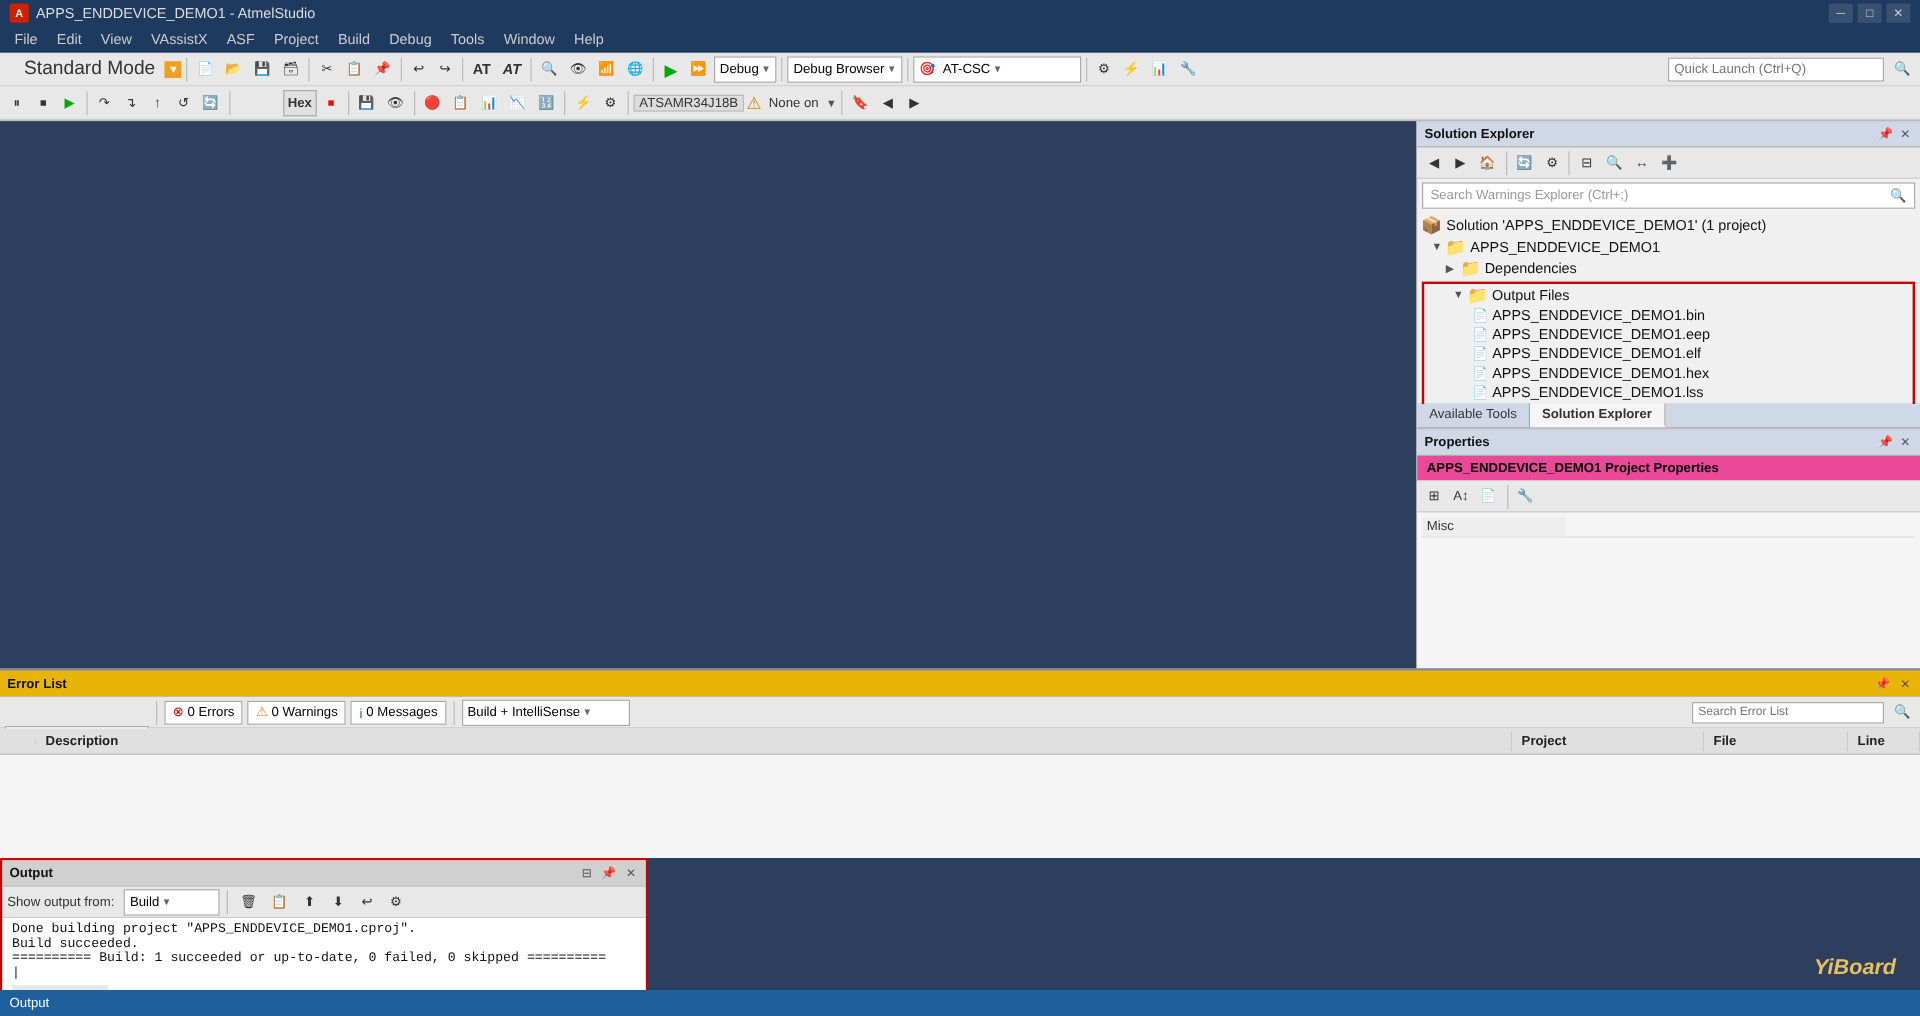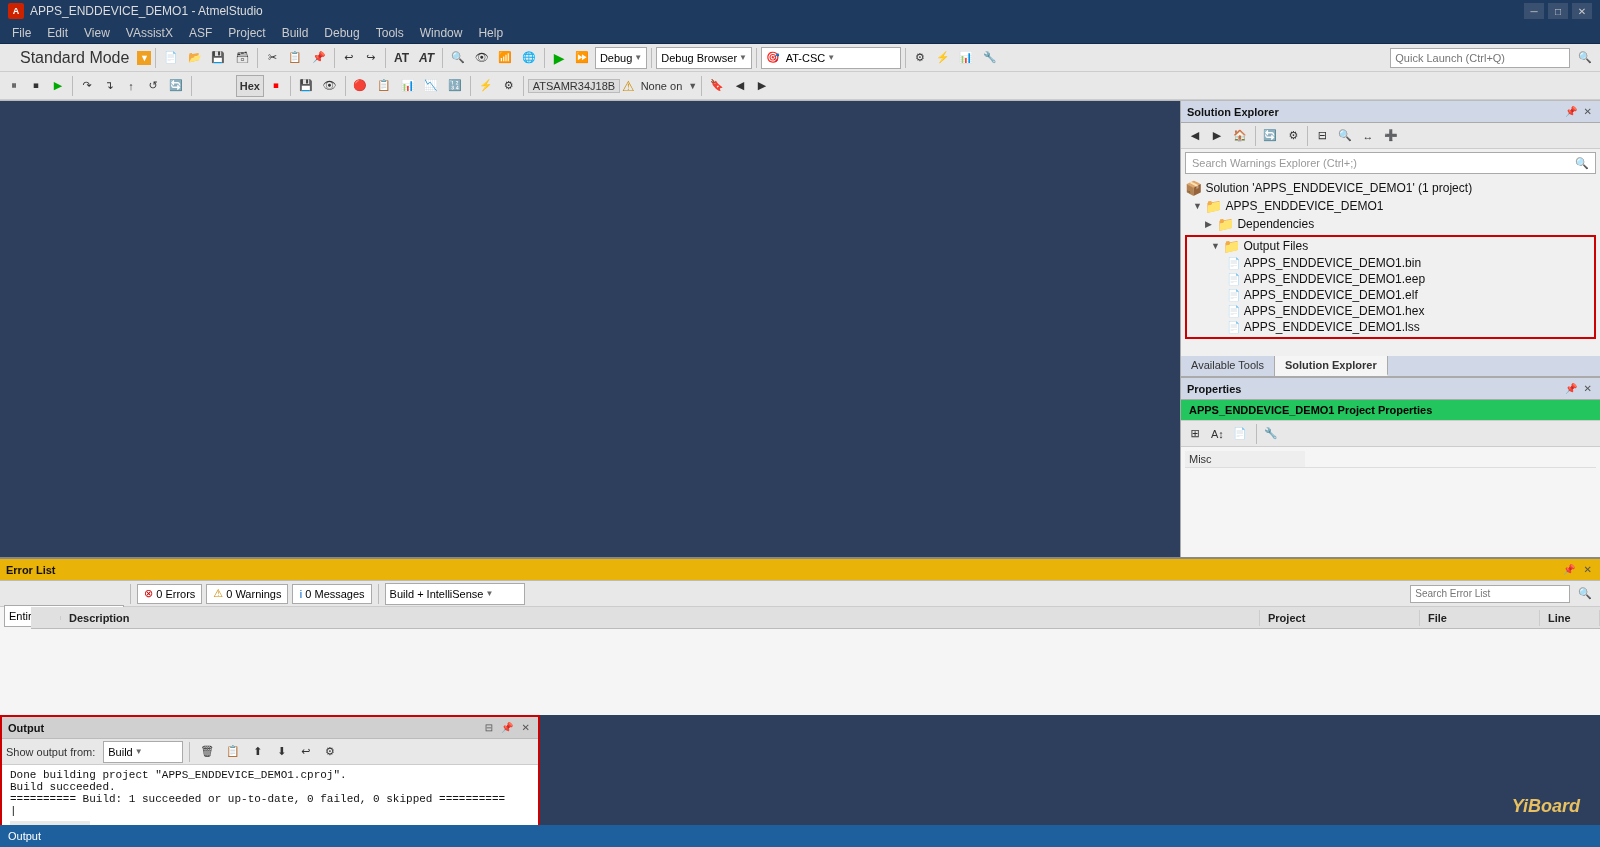--- a/index.html
+++ b/index.html
@@ -150,21 +150,21 @@
       white-space: nowrap;
     }
     .tree-indent { display: inline-block; }
     .tree-arrow { font-size: 9px; color: #555; margin-right: 2px; display: inline-block; width: 10px; }
     .tree-icon { font-size: 14px; margin-right: 3px; }
     .folder-icon { color: #e8c060; }
     .file-icon { color: #888; font-size: 11px; }
 
     
     .properties-panel {
-      height: 180px;
+      height: 200px;
       background: #f5f5f5;
       border-top: 1px solid #aaa;
       display: flex;
       flex-direction: column;
     }
     .props-toolbar {
       height: 26px;
       background: #e8e8e8;
       display: flex;
       align-items: center;
@@ -217,21 +217,20 @@
     }
     .error-grid-header {
       height: 22px;
       background: #e0e0e0;
       display: flex;
       align-items: center;
       border-bottom: 1px solid #bbb;
       font-size: 11px;
       font-weight: bold;
       color: #222;
-      margin-left: 31px;
     }
     .error-col { padding: 2px 8px; border-right: 1px solid #ccc; }
     .error-col-desc { flex: 1; }
     .error-col-proj { width: 160px; }
     .error-col-file { width: 120px; }
     .error-col-line { width: 60px; }
     .error-search { margin-left: auto; height: 18px; border: 1px solid #aaa; padding: 0 4px; font-size: 10px; width: 160px; }
     .output-header {
       height: 22px;
       background: #d0d0d0;
@@ -588,21 +587,21 @@
       </div>
 
       <div class="properties-panel">
         <div class="panel-header">
           <span class="panel-header-title">Properties</span>
           <div class="panel-header-controls">
             <button class="panel-ctrl-btn">📌</button>
             <button class="panel-ctrl-btn">✕</button>
           </div>
         </div>
-        <div style="padding:4px 8px;font-size:11px;font-weight:bold;background:#22c55e;border-bottom:1px solid #ccc;">APPS_ENDDEVICE_DEMO1  Project Properties</div>
+        <div style="padding:4px 8px;font-size:11px;font-weight:bold;background:#ec4899;border-bottom:1px solid #ccc;">APPS_ENDDEVICE_DEMO1  Project Properties</div>
         <div class="props-toolbar">
           <button class="tb-btn">⊞</button>
           <button class="tb-btn">A↕</button>
           <button class="tb-btn">📄</button>
           <div class="tb-separator"></div>
           <button class="tb-btn">🔧</button>
         </div>
         <div class="props-content">
           <div class="props-row">
             <span class="props-key">Misc</span>

